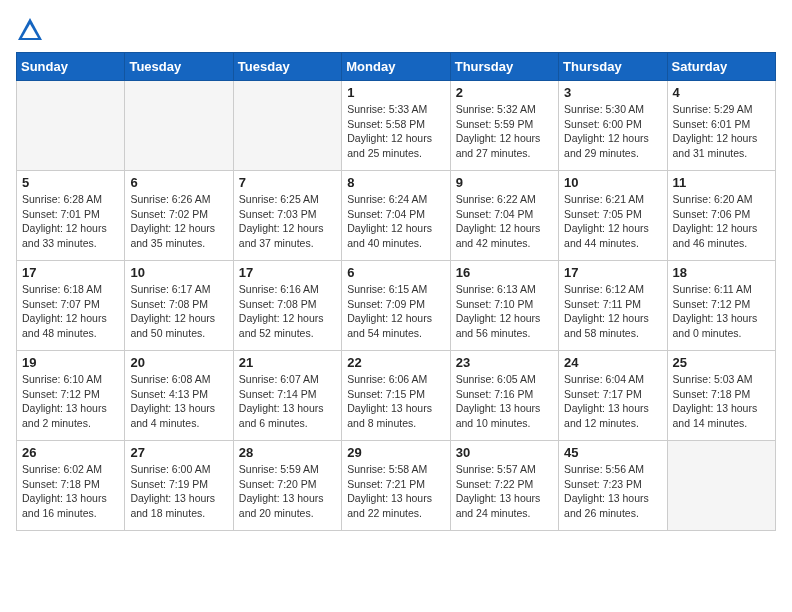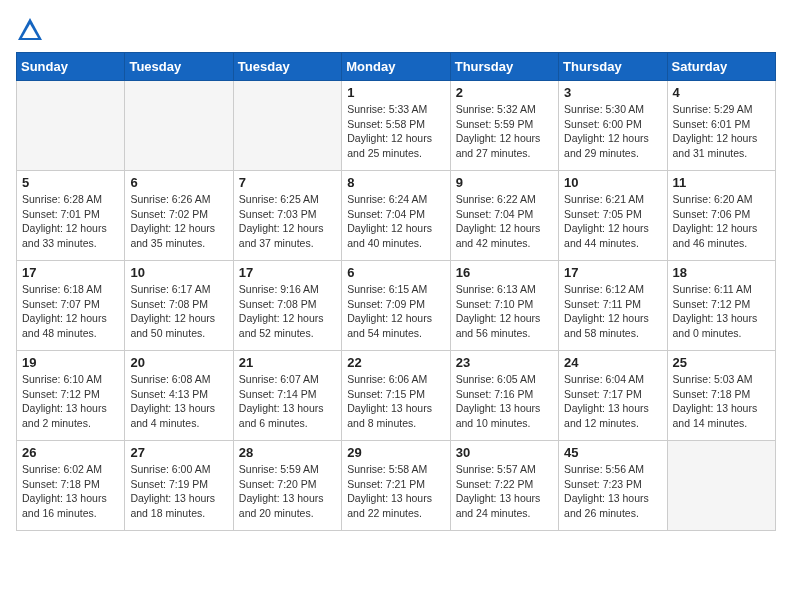--- a/index.html
+++ b/index.html
@@ -213,21 +213,21 @@
         </td>
         <td>
           <div class="day-num">10</div>
           <div class="day-info">Sunrise: 6:17 AM
 Sunset: 7:08 PM
 Daylight: 12 hours
 and 50 minutes.</div>
         </td>
         <td>
           <div class="day-num">17</div>
-          <div class="day-info">Sunrise: 9:16 AM
+          <div class="day-info">Sunrise: 6:16 AM
 Sunset: 7:08 PM
 Daylight: 12 hours
 and 52 minutes.</div>
         </td>
         <td>
           <div class="day-num">6</div>
           <div class="day-info">Sunrise: 6:15 AM
 Sunset: 7:09 PM
 Daylight: 12 hours
 and 54 minutes.</div>

